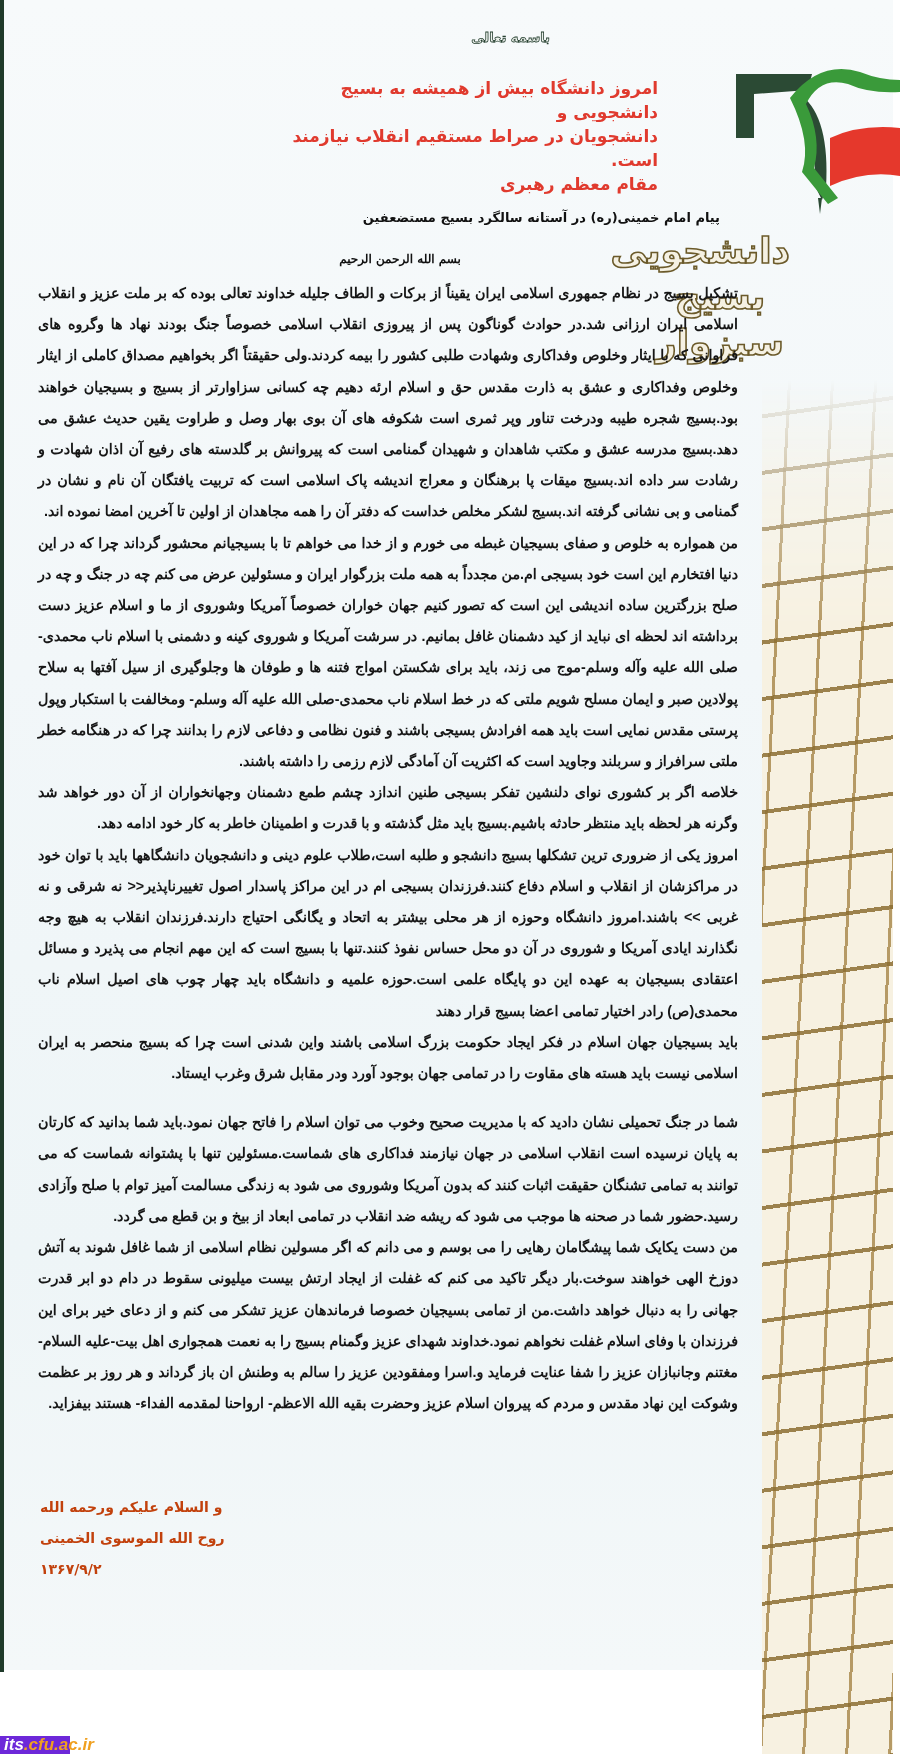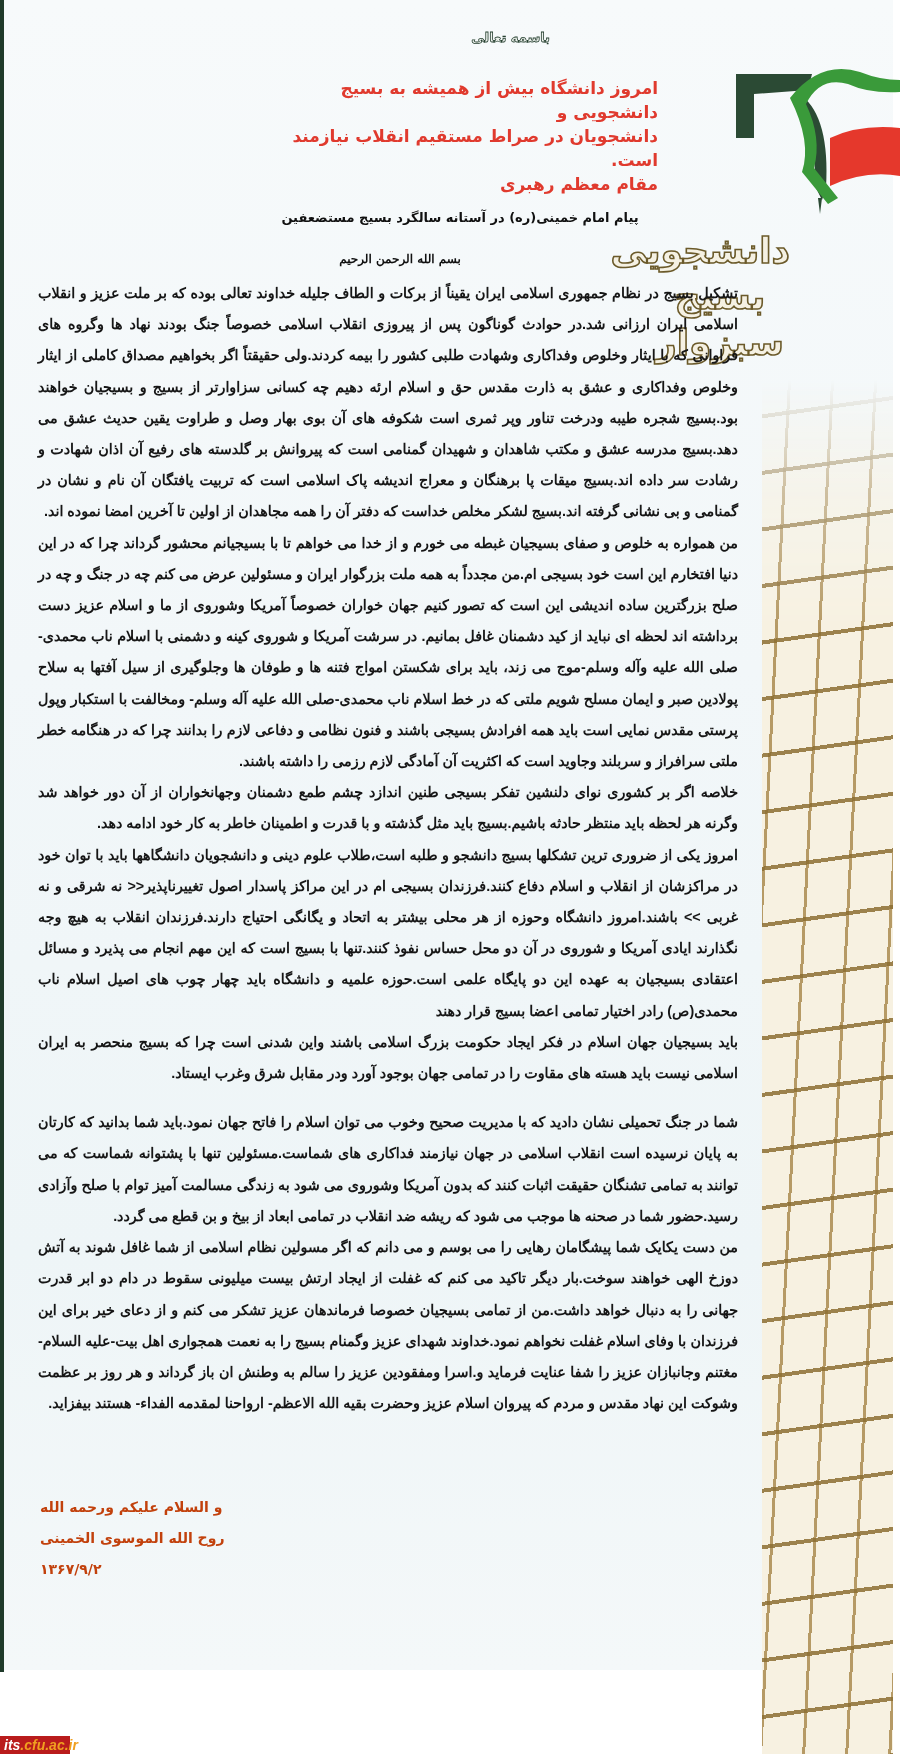--- a/index.html
+++ b/index.html
@@ -17,33 +17,33 @@
   .logo { position:absolute; left:730px; top:58px; width:170px; height:160px; }
   .brand { position:absolute; right:110px; top:228px; width:140px; text-align:center; direction:rtl;
     font-family:"DejaVu Sans", sans-serif; font-weight:bold; font-size:36px; line-height:46px;
     color:#f5f1e3; -webkit-text-stroke:1.6px #6b5a2a; letter-spacing:2px; }
   .brand div { display:block; }
   .bism-top { position:absolute; left:420px; top:30px; width:130px; text-align:right; direction:rtl;
     font-size:13px; font-weight:bold; color:#eef2ee; -webkit-text-stroke:0.8px #264030; }
   .quote { position:absolute; left:280px; top:76px; width:378px; direction:rtl; text-align:right;
     color:#e03a2e; font-weight:bold; font-size:17px; line-height:24px; }
   .quote .auth { display:block; }
-  .msg-title { position:absolute; left:200px; top:210px; width:520px; direction:rtl; text-align:center;
+  .msg-title { position:absolute; left:200px; top:210px; width:520px; direction:rtl; text-align:right;
     font-size:13px; font-weight:bold; color:#111; }
   .bism { position:absolute; left:250px; top:252px; width:300px; direction:rtl; text-align:center;
     font-family:"DejaVu Serif", serif; font-size:12px; font-weight:bold; color:#111; }
   .body { position:absolute; left:38px; top:278px; width:700px; direction:rtl; text-align:justify;
     font-family:Liberation Sans, sans-serif; font-size:14.3px; line-height:31.2px; color:#161616; font-weight:600; }
   .body p { margin:0; text-align-last:right; }
   .body p.gap { margin-top:18px; }
   .sign { position:absolute; left:40px; top:1492px; width:200px; direction:rtl; text-align:left;
     font-size:14px; line-height:31px; font-weight:600; color:#c2410c; }
   .sign div { text-align:left; direction:rtl; unicode-bidi:plaintext; }
-  .watermark { position:absolute; left:0; top:1736px; width:70px; height:18px; background:#b91c1c;
-    font-family:"Liberation Sans", sans-serif; font-style:italic; font-weight:bold; font-size:14px; line-height:18px; padding-left:4px; box-sizing:border-box; }
+  .watermark { position:absolute; left:0; top:1736px; width:70px; height:18px; background:#6d28d9;
+    font-family:"Liberation Sans", sans-serif; font-style:italic; font-weight:bold; font-size:17px; line-height:18px; padding-left:4px; box-sizing:border-box; }
   .watermark .a { color:#ffffff; }
   .watermark .b { color:#f0a020; }
 </style>
 </head>
 <body>
 
 <div class="page"></div>
 <div class="left-border"></div>
 <div class="grid-deco"></div>
 

